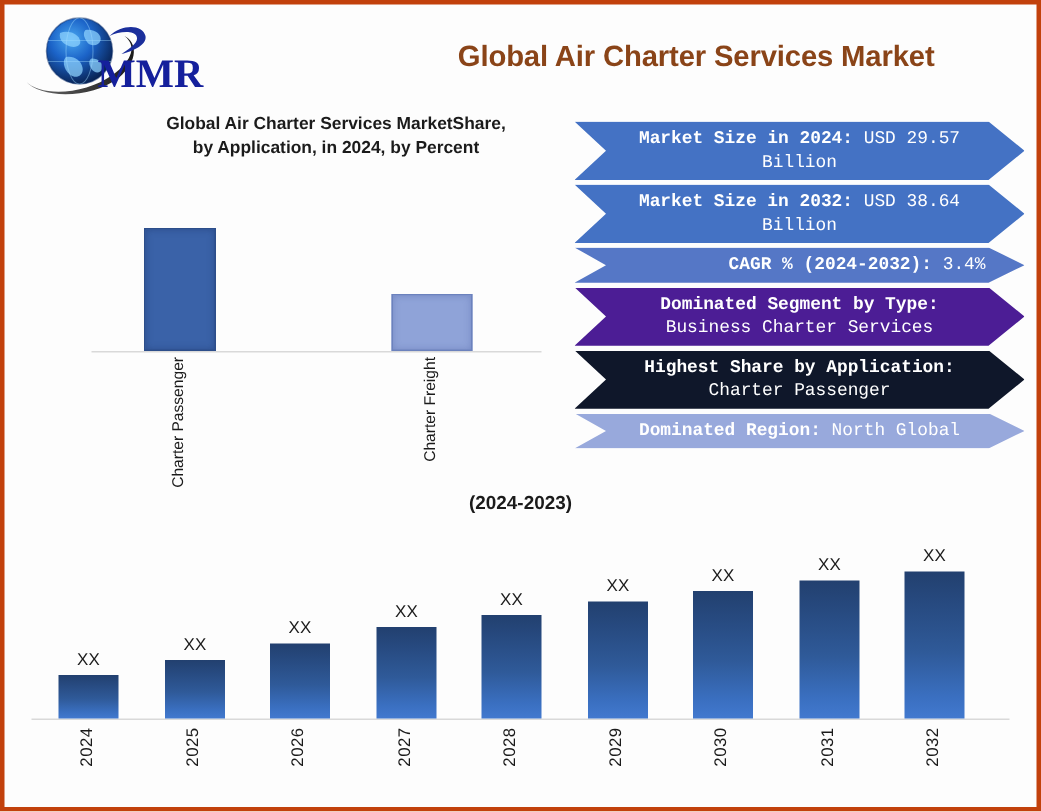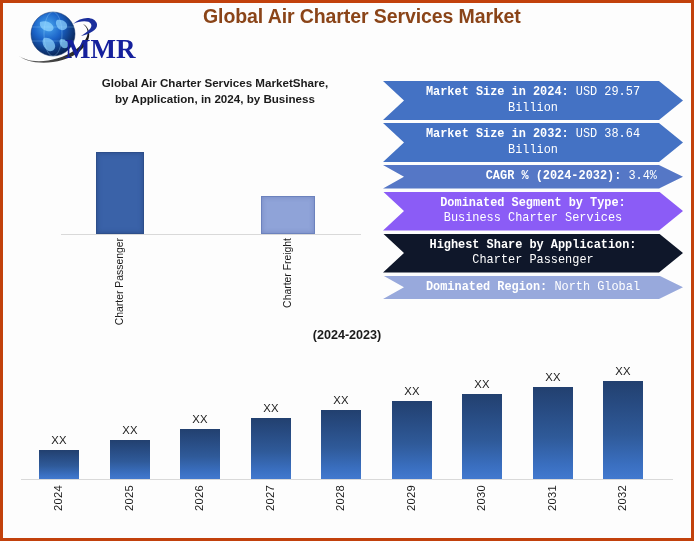--- a/index.html
+++ b/index.html
@@ -15,29 +15,29 @@
     background: #fdfdfd;
     border: 3px solid #c2410c;
     padding-left: 19px;
   }
 
   
   #header { position: absolute; left: 0; top: 0; width: 688px; height: 68px; }
   #logo { position: absolute; left: 10px; top: 5px; width: 146px; height: 58px; }
   #logo svg { display: block; }
   #main-title {
-    position: absolute; left: 200px; top: 2px; width: 420px;
+    position: absolute; left: 200px; top: 24px; width: 420px;
     font-size: 19.5px; font-weight: bold; color: #8a4418;
-    letter-spacing: -0.1px; text-align: left; white-space: nowrap;
+    letter-spacing: -0.1px; text-align: right; white-space: nowrap;
   }
 
   
   #share-chart { position: absolute; left: 58px; top: 72px; width: 310px; height: 200px; }
   #share-title {
-    position: absolute; left: 4px; top: 0; width: 300px;
+    position: absolute; left: 13px; top: 0; width: 300px;
     font-size: 11.6px; font-weight: bold; color: #1b1b1b;
     text-align: center; line-height: 15.5px;
   }
   #share-plot { position: absolute; left: 0; top: 42px; width: 300px; height: 118px; }
   #share-axis {
     position: absolute; left: 0; top: 117px; width: 300px; height: 1px;
     background: #d9d9d9;
   }
   .share-bar { position: absolute; bottom: 1px; }
   #share-bar-0 {
@@ -138,36 +138,36 @@
         <path d="M60 16 C68 8 82 8 84 16 C85 22 76 26 68 28 C74 24 80 20 78 16 C76 12 66 13 60 16 Z" fill="#1b2f9c"></path>
         <text x="52" y="50" font-family="'Liberation Serif', serif" font-size="27" font-weight="bold" fill="#15209c">MMR</text>
       </svg>
     </div>
     <div id="main-title">Global Air Charter Services Market</div>
   </div>
 
   <div id="share-chart">
     <div id="share-title">
       <span>Global Air Charter Services MarketShare,</span><br>
-      <span>by Application, in 2024, by Business</span>
+      <span>by Application, in 2024, by Percent</span>
     </div>
     <div id="share-plot">
       <div id="share-axis"></div>
       <div class="share-bar" id="share-bar-0" style="height: 82px; background: rgb(58, 98, 168);"></div>
       <div class="share-bar" id="share-bar-1" style="height: 38px; background: rgb(143, 163, 216);"></div>
     </div>
     <div class="share-cat" id="share-cat-0">Charter Passenger</div>
     <div class="share-cat" id="share-cat-1">Charter Freight</div>
   </div>
 
   <div id="banners">
       <div class="banner" style="background: rgb(68, 114, 196);"><b>Market Size in 2024:</b><span class="val"> USD 29.57 Billion</span></div>
       <div class="banner" style="background: rgb(68, 114, 196);"><b>Market Size in 2032:</b><span class="val"> USD 38.64 Billion</span></div>
       <div class="banner" style="background: rgb(85, 119, 198); text-align: right;"><b>CAGR % (2024-2032):</b><span class="val"> 3.4%</span></div>
-      <div class="banner" style="background: #8b5cf6;"><b>Dominated Segment by Type:</b><span class="val"> Business Charter Services</span></div>
+      <div class="banner" style="background: #4c1d95;"><b>Dominated Segment by Type:</b><span class="val"> Business Charter Services</span></div>
       <div class="banner" style="background: #0f172a;"><b>Highest Share by Application:</b><span class="val"> Charter Passenger</span></div>
       <div class="banner" style="background: rgb(152, 169, 220);"><b>Dominated Region:</b><span class="val"> North Global</span></div>
     </div>
 
   <div id="size-chart">
     <div id="size-title">
       <br>
       <span>(2024-2023)</span>
     </div>
     <div id="size-plot">

